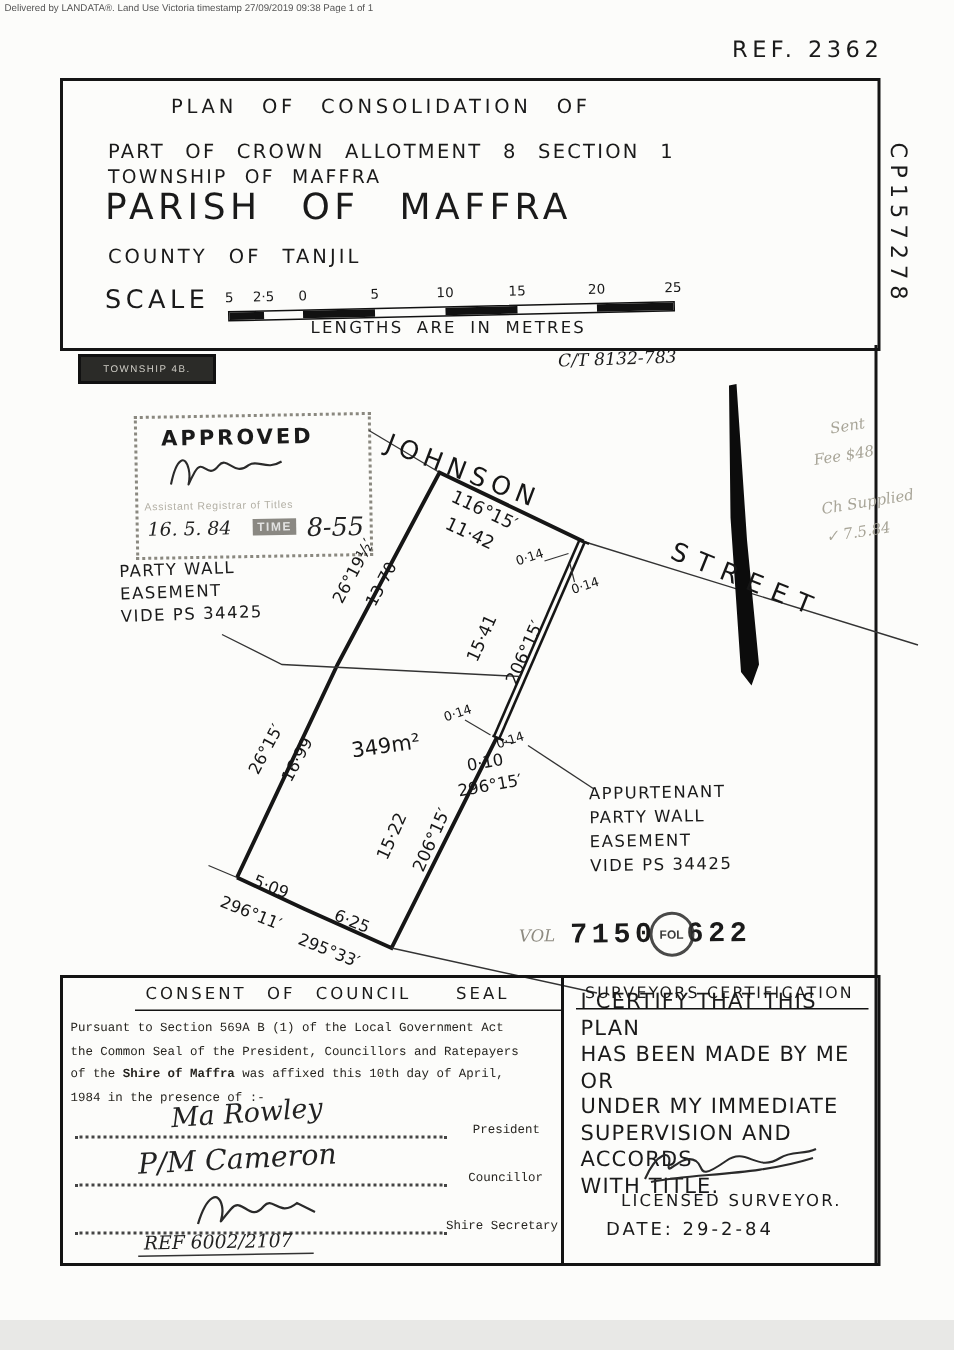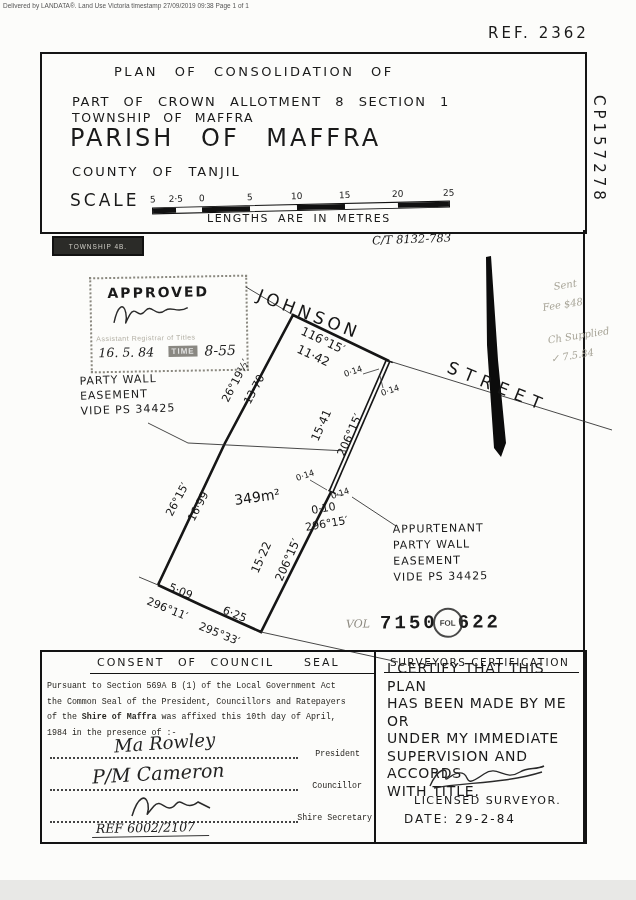--- a/index.html
+++ b/index.html
@@ -60,21 +60,21 @@
 
   <div class="abs" style="left:90px;top:276px;width:154px;height:92px;border:2px dotted #8a887f;transform:rotate(-1deg);">
     <div class="abs hand" style="left:16px;top:6px;font-size:14px;font-weight:bold;letter-spacing:2px;">APPROVED</div>
     <svg class="abs" style="left:16px;top:20px;" width="90" height="32" viewBox="0 0 90 32">
       <path d="M6,24 C10,6 16,4 18,14 C20,24 14,30 22,16 C28,6 30,22 38,12 C44,5 48,20 58,12 C64,8 70,16 80,10" fill="none" stroke="#2a2a2a" stroke-width="1.4"></path>
     </svg>
     <div class="abs" style="left:4px;top:56px;font-size:7px;color:#b2afa4;letter-spacing:0.5px;">Assistant Registrar of Titles</div>
     <div class="abs cursive" style="left:6px;top:66px;font-size:12.5px;color:#222;">16. 5. 84</div>
     <div class="abs" style="left:76px;top:68px;font-size:8px;font-weight:bold;background:#6e6c65;color:#ddd;
          padding:1px 3px;opacity:0.8;letter-spacing:1px;">TIME</div>
-    <div class="abs cursive" style="left:112px;top:65px;font-size:14px;color:#222;font-style:italic;">8-55</div>
+    <div class="abs cursive" style="left:112px;top:65px;font-size:17px;color:#222;font-style:italic;">8-55</div>
   </div>
 
   <div class="abs cursive" style="left:545px;top:274px;font-size:10px;color:#a8a598;transform:rotate(-9deg);line-height:19px;">
     <div style="margin-left:14px;">Sent</div>
     <div>Fee $48</div>
     <div style="margin-top:14px;">Ch Supplied</div>
     <div>✓ 7.5.84</div>
   </div>
 
   <svg class="abs" style="left:0;top:0;" width="636" height="900" viewBox="0 0 636 900">

